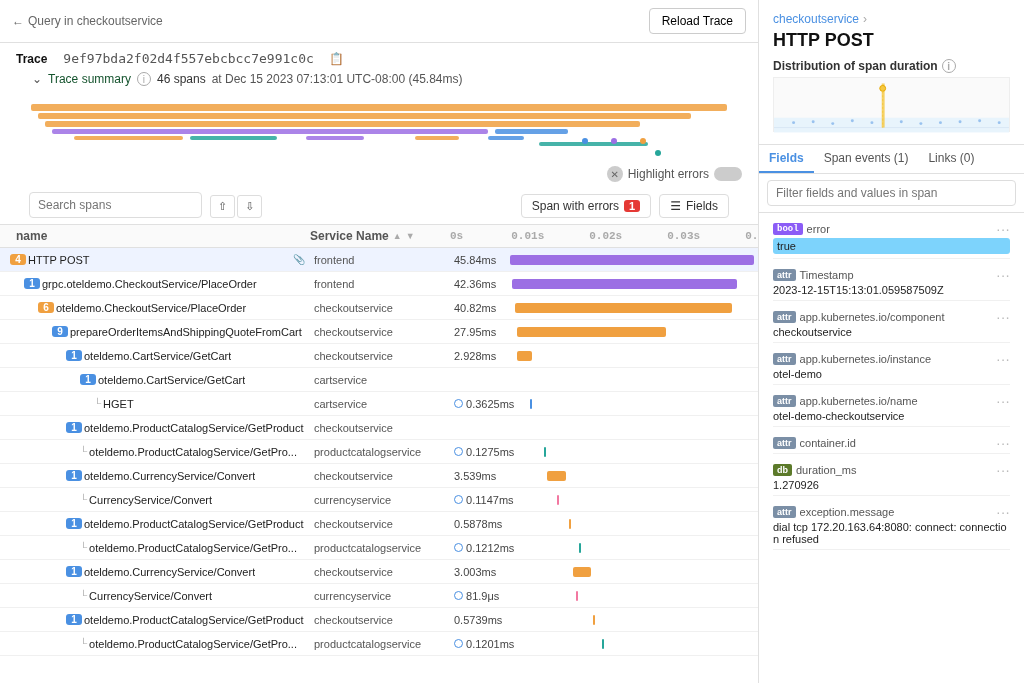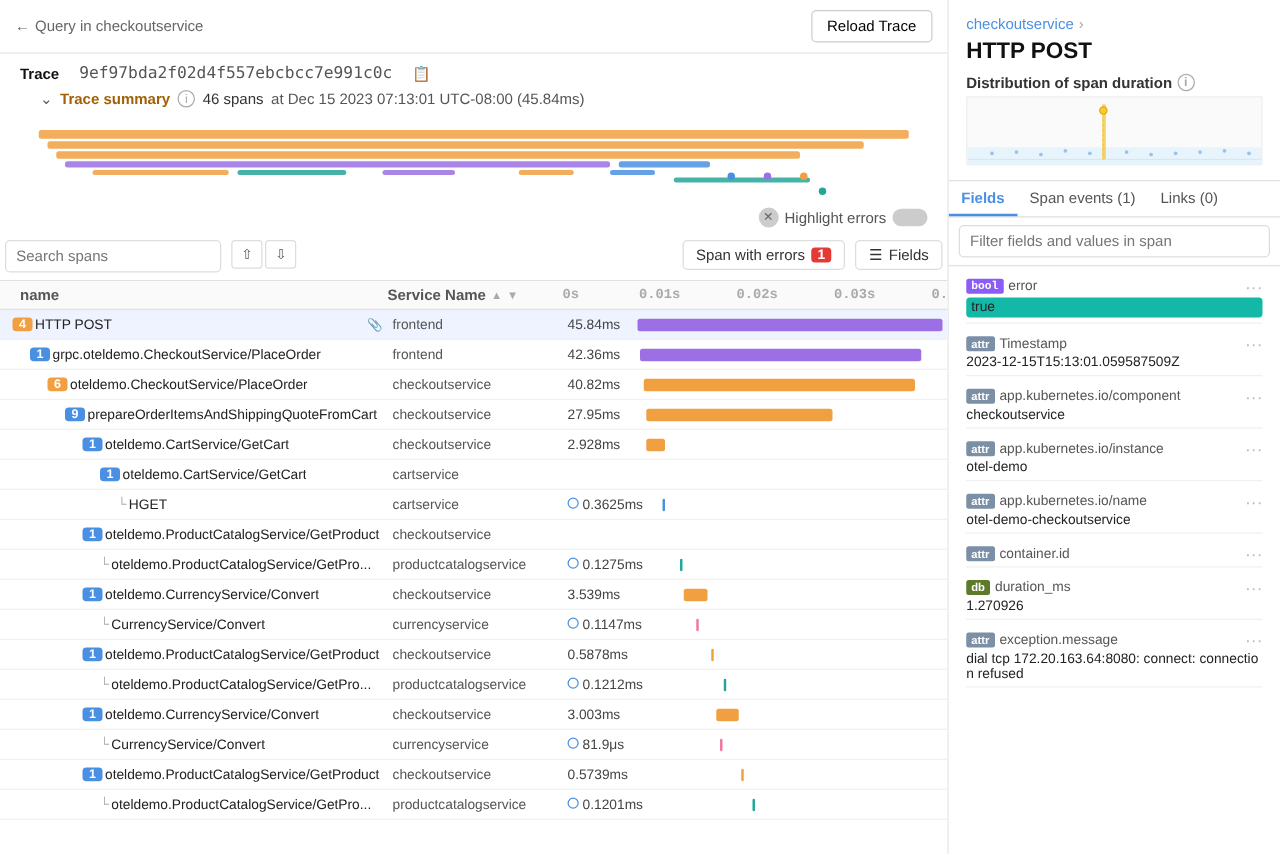--- a/index.html
+++ b/index.html
@@ -8,31 +8,31 @@
     .main-panel { flex: 1; display: flex; flex-direction: column; overflow: hidden; border-right: 1px solid #e0e0e0; }
     .top-bar { display: flex; align-items: center; padding: 8px 12px; border-bottom: 1px solid #e0e0e0; background: #fff; gap: 8px; }
     .back-btn { display: flex; align-items: center; gap: 4px; color: #666; cursor: pointer; font-size: 12px; }
     .reload-btn { padding: 5px 12px; border: 1px solid #ccc; border-radius: 4px; background: #fff; cursor: pointer; font-size: 12px; font-weight: 500; }
     .trace-header { padding: 8px 16px 4px; background: #fff; }
     .trace-title { font-size: 20px; font-weight: 700; color: #111; display: flex; align-items: center; gap: 16px; margin-bottom: 4px; }
     .trace-id { font-size: 13px; font-weight: 400; color: #555; font-family: monospace; }
     .copy-icon { color: #888; cursor: pointer; font-size: 12px; }
     .summary-bar { display: flex; align-items: center; gap: 6px; padding: 2px 16px 6px; font-size: 12px; color: #555; }
     .summary-bar .chevron { cursor: pointer; color: #555; }
-    .summary-label { font-weight: 700; color: #a16207; }
+    .summary-label { font-weight: 400; color: #14532d; }
     .info-icon { color: #aaa; font-size: 10px; border: 1px solid #aaa; border-radius: 50%; width: 14px; height: 14px; display: inline-flex; align-items: center; justify-content: center; cursor: pointer; }
     .span-count { color: #333; }
     .timeline-viz { padding: 4px 16px 4px; background: #fff; }
     .timeline-bars { height: 60px; position: relative; overflow: hidden; }
     .tbar { position: absolute; height: 6px; border-radius: 2px; opacity: 0.85; }
     .highlight-row { display: flex; justify-content: flex-end; align-items: center; padding: 2px 16px 4px; gap: 6px; }
     .highlight-toggle { display: flex; align-items: center; gap: 5px; font-size: 12px; color: #555; }
     .toggle-x { width: 16px; height: 16px; background: #ccc; border-radius: 50%; display: flex; align-items: center; justify-content: center; font-size: 10px; color: #666; cursor: pointer; }
     .toggle-switch { width: 28px; height: 14px; background: #ccc; border-radius: 7px; cursor: pointer; position: relative; }
-    .controls-row { display: flex; align-items: flex-start; padding: 6px 4px; gap: 8px; border-bottom: 1px solid #e0e0e0; }
+    .controls-row { display: flex; align-items: flex-end; padding: 6px 29px; gap: 8px; border-bottom: 1px solid #e0e0e0; }
     .search-input { flex: 0 0 160px; padding: 5px 8px; border: 1px solid #ddd; border-radius: 4px; font-size: 12px; color: #999; }
     .nav-btns { display: flex; gap: 2px; }
     .nav-btn { padding: 4px 7px; border: 1px solid #ddd; border-radius: 3px; background: #fff; cursor: pointer; font-size: 11px; color: #555; }
     .spacer { flex: 1; }
     .error-filter { display: flex; align-items: center; gap: 5px; padding: 4px 10px; border: 1px solid #ddd; border-radius: 4px; background: #fff; cursor: pointer; font-size: 12px; color: #333; }
     .error-badge { background: #e53935; color: #fff; border-radius: 3px; padding: 0 5px; font-size: 11px; font-weight: 600; }
     .fields-btn { display: flex; align-items: center; gap: 5px; padding: 4px 10px; border: 1px solid #ddd; border-radius: 4px; background: #fff; cursor: pointer; font-size: 12px; color: #333; }
     .table-header { display: flex; align-items: center; padding: 4px 0; border-bottom: 1px solid #e0e0e0; background: #fafafa; font-weight: 600; color: #555; font-size: 11px; }
     .col-name { flex: 0 0 310px; padding-left: 16px; display: flex; align-items: center; gap: 4px; }
     .col-service { flex: 0 0 140px; display: flex; align-items: center; gap: 4px; }
@@ -72,21 +72,21 @@
     .rp-fields { flex: 1; overflow-y: auto; padding: 4px 0; }
     .field-row { padding: 4px 14px 2px; }
     .field-tag-row { display: flex; align-items: center; gap: 4px; margin-bottom: 1px; }
     .field-tag { font-size: 9px; padding: 1px 4px; border-radius: 2px; font-weight: 600; color: #fff; }
     .tag-bool { background: #8b5cf6; font-family: Liberation Mono, monospace; }
     .tag-attr { background: #7b8fa6; }
     .tag-db { background: #5c7a2a; }
     .field-name { font-size: 11px; color: #555; flex: 1; }
     .field-dots { margin-left: auto; color: #bbb; font-size: 14px; cursor: pointer; }
     .field-value { font-size: 11px; color: #222; margin-bottom: 4px; word-break: break-all; padding-left: 0; }
-    .field-value.red-bg { background: #14b8a6; padding: 2px 4px; border-radius: 3px; }
+    .field-value.red-bg { background: #7dd3fc; padding: 2px 4px; border-radius: 3px; }
     .field-divider { height: 1px; background: #f0f0f0; margin: 2px 0; }
     .tl-tick { font-size: 11px; color: #aaa; font-family: Liberation Mono, monospace; }
   </style>
 </head>
 <body>
 
 <div class="app">
 
   <div class="main-panel">
 

